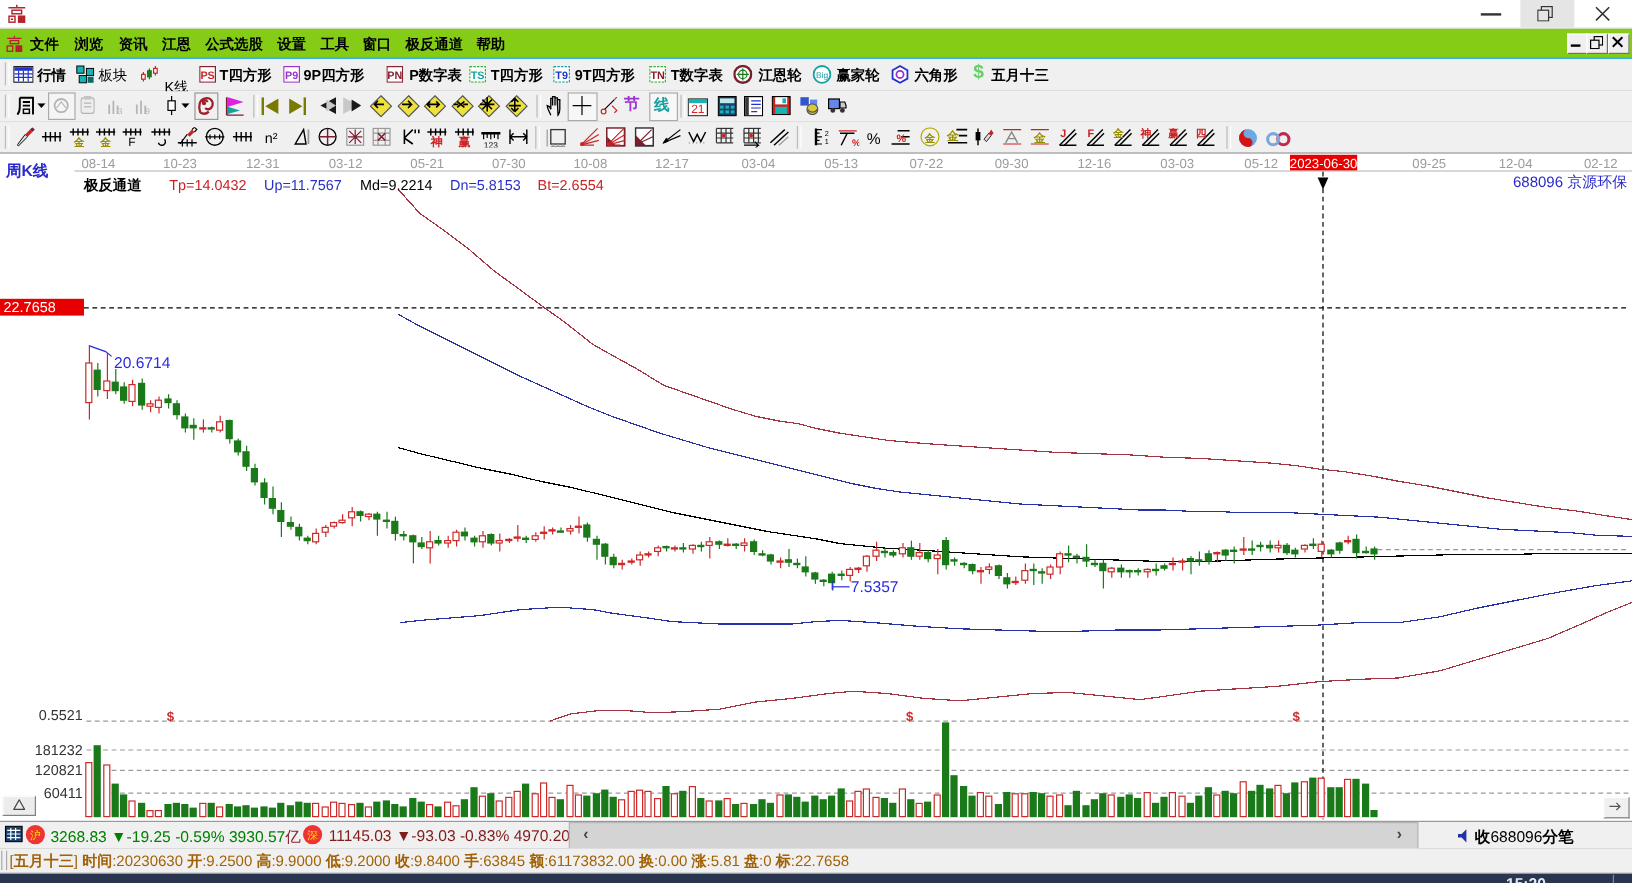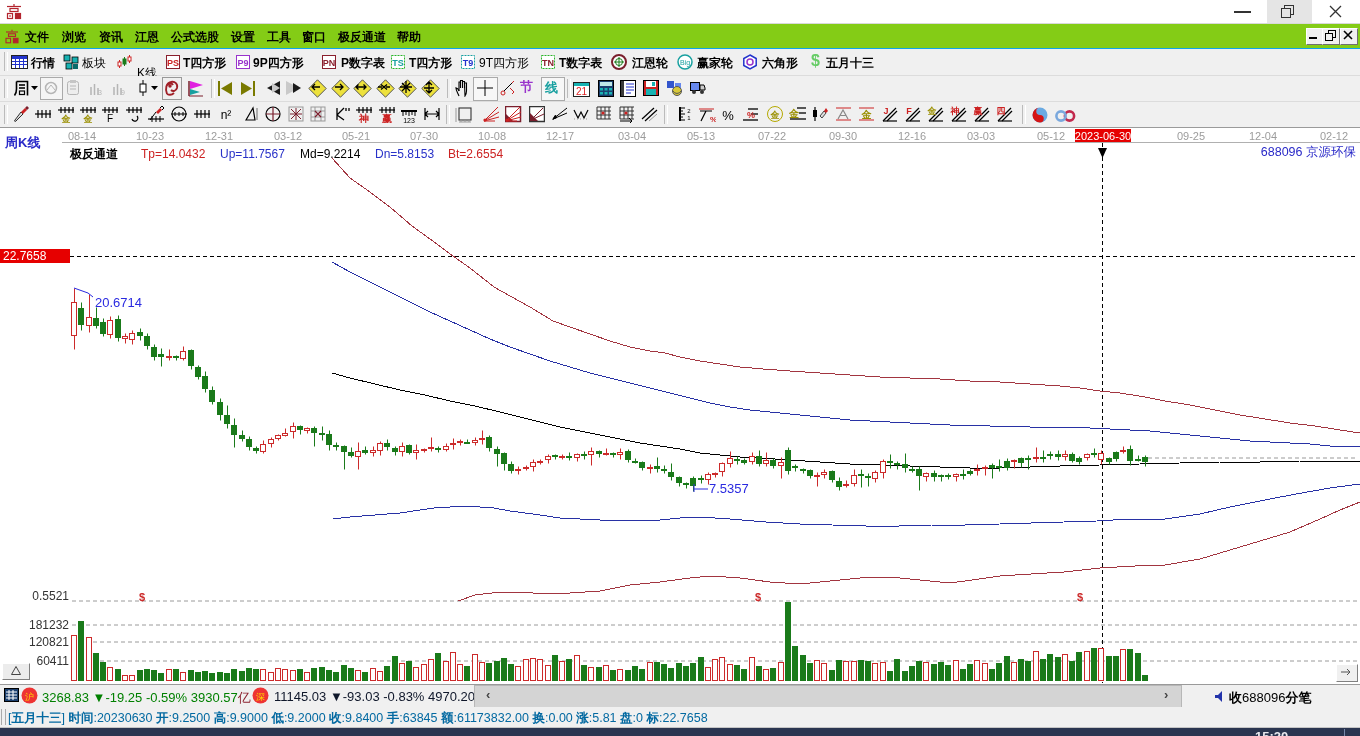--- a/index.html
+++ b/index.html
@@ -108,21 +108,21 @@
     <div class="abs lbl" style="left:341px;top:6px;font-weight:bold">P数字表</div>
     <svg class="abs" style="left:391px;top:6px" width="14" height="14">
       <rect x="0.5" y="0.5" width="13" height="13" fill="#fff" stroke="#2ab52a" stroke-dasharray="2,1"></rect>
       <text x="7" y="10.5" font-size="9" font-weight="bold" fill="#18a0a0" text-anchor="middle">TS</text>
     </svg>
     <div class="abs lbl" style="left:409px;top:6px;font-weight:bold">T四方形</div>
     <svg class="abs" style="left:461px;top:6px" width="14" height="14">
       <rect x="0.5" y="0.5" width="13" height="13" fill="#fff" stroke="#18a0a0" stroke-dasharray="2,1"></rect>
       <text x="7" y="10.5" font-size="9" font-weight="bold" fill="#2233cc" text-anchor="middle">T9</text>
     </svg>
-    <div class="abs lbl" style="left:479px;top:6px;font-weight:normal">9T四方形</div>
+    <div class="abs lbl" style="left:479px;top:6px;font-weight:bold">9T四方形</div>
     <svg class="abs" style="left:541px;top:6px" width="14" height="14">
       <rect x="0.5" y="0.5" width="13" height="13" fill="#fff" stroke="#2ab52a" stroke-dasharray="2,1"></rect>
       <text x="7" y="10.5" font-size="9" font-weight="bold" fill="#8a1f2d" text-anchor="middle">TN</text>
     </svg>
     <div class="abs lbl" style="left:559px;top:6px;font-weight:bold">T数字表</div>
     <svg class="abs" style="left:611px;top:5px" width="16" height="16">
       <circle cx="8" cy="8" r="7" fill="#fff" stroke="#7a1f2d" stroke-width="2"></circle>
       <circle cx="8" cy="8" r="3.5" fill="none" stroke="#1a7a1a" stroke-width="1"></circle>
       <line x1="8" y1="3" x2="8" y2="13" stroke="#1a7a1a"></line>
       <line x1="3" y1="8" x2="13" y2="8" stroke="#1a7a1a"></line>
@@ -1182,27 +1182,27 @@
     </svg>
     <svg class="abs" style="left:21px;top:2px" width="17" height="17">
       <circle cx="8.5" cy="8.5" r="8" fill="#e33"></circle>
       <text x="8.5" y="12.5" font-size="9" fill="#ffd700" text-anchor="middle">沪</text>
     </svg>
     <div class="abs" style="left:42px;top:4px;font-size:13px;color:#008000;white-space:nowrap">3268.83 ▼-19.25 -0.59% 3930.57<span style="color:#8a1f2d">亿</span></div>
     <svg class="abs" style="left:252px;top:2px" width="17" height="17">
       <circle cx="8.5" cy="8.5" r="8" fill="#e33"></circle>
       <text x="8.5" y="12.5" font-size="9" fill="#ffd700" text-anchor="middle">深</text>
     </svg>
-    <div class="abs" style="left:274px;top:4px;font-size:13px;color:#0f172a;white-space:nowrap">11145.03 ▼-93.03 -0.83% 4970.20</div>
+    <div class="abs" style="left:274px;top:4px;font-size:13px;color:#7f1d1d;white-space:nowrap">11145.03 ▼-93.03 -0.83% 4970.20</div>
     <div class="abs" style="left:474px;top:0;width:706px;height:21px;background:#d4d4d4;border:1px solid #b7b7b7"></div>
     <div class="abs" style="left:486px;top:2px;font-size:13px;color:#444;font-weight:bold">‹</div>
     <div class="abs" style="left:1164px;top:2px;font-size:13px;color:#444;font-weight:bold">›</div>
     <svg class="abs" style="left:1213px;top:4px" width="14" height="14">
       <path d="M2 9 L5 9 L9 13 L9 2 L5 6 L2 6 Z" fill="#2233aa"></path>
     </svg>
     <div class="abs" style="left:1229px;top:4px;font-size:13px;color:#000;white-space:nowrap"><b>收</b>688096<b>分笔</b></div>
   </div>
 <div class="row" style="top:707px;height:20px;background:#f0f0f0;border-bottom:1px solid #c5c5c5">
     <div class="abs" style="left:1px;top:2px;width:3px;height:16px;border-left:1px solid #aaa;border-right:1px solid #aaa"></div>
-    <div class="abs" style="left:8px;top:3px;font-size:12.5px;color:#0369a1;white-space:nowrap">[<b>五月十三</b>] <b>时间</b>:20230630 <b>开</b>:9.2500 <b>高</b>:9.9000 <b>低</b>:9.2000 <b>收</b>:9.8400 <b>手</b>:63845 <b>额</b>:61173832.00 <b>换</b>:0.00 <b>涨</b>:5.81 <b>盘</b>:0 <b>标</b>:22.7658</div>
+    <div class="abs" style="left:8px;top:3px;font-size:12.5px;color:#a16207;white-space:nowrap">[<b>五月十三</b>] <b>时间</b>:20230630 <b>开</b>:9.2500 <b>高</b>:9.9000 <b>低</b>:9.2000 <b>收</b>:9.8400 <b>手</b>:63845 <b>额</b>:61173832.00 <b>换</b>:0.00 <b>涨</b>:5.81 <b>盘</b>:0 <b>标</b>:22.7658</div>
   </div>
 <div class="row" style="top:728px;height:8px;background:#2a3550"></div>
 <div class="abs" style="left:1255px;top:729px;font-size:13px;font-weight:bold;color:#e8e8ee">15:20</div>
 <div class="abs" style="left:1344px;top:729px;width:1px;height:7px;background:#7788aa"></div>
 </body></html>

